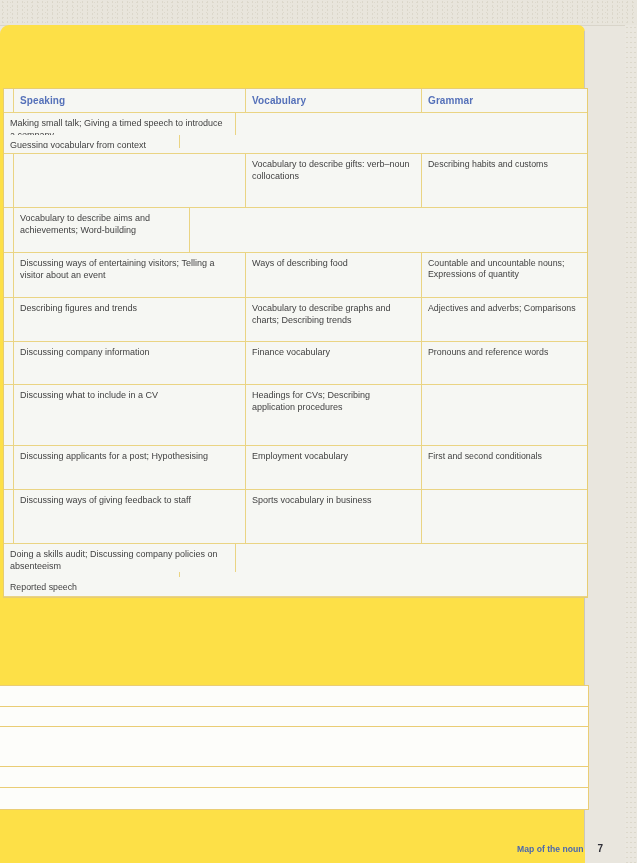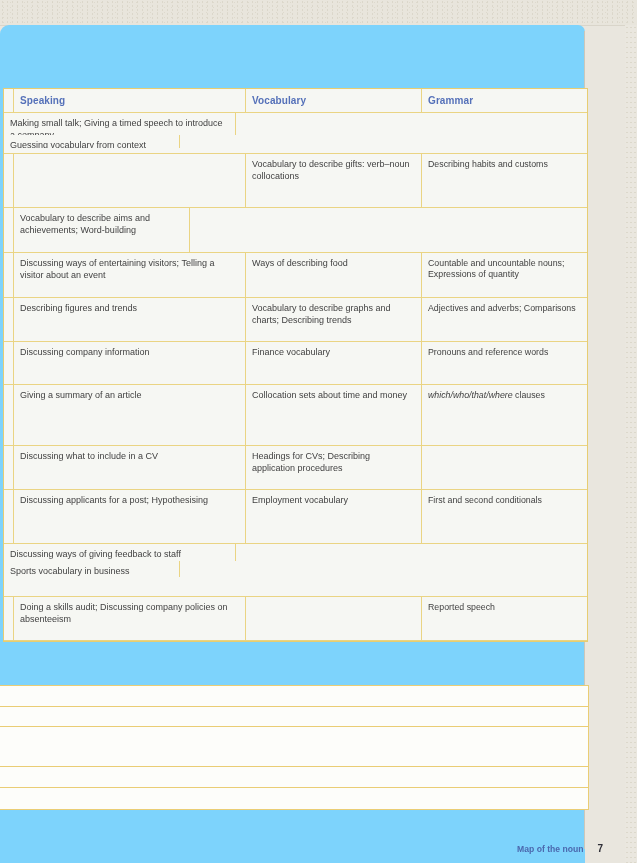--- a/index.html
+++ b/index.html
@@ -19,21 +19,21 @@
   }
   .band-right{
     position:absolute;left:625px;top:25px;width:12px;height:838px;
     background-color:#eae7df;
     background-image:radial-gradient(#dcd8cb 0.5px, transparent 0.6px);
     background-size:4px 5px;
   }
   
   .page{
     position:absolute;left:0;top:25px;width:585px;height:838px;
-    background:#7dd3fc;
+    background:#fde047;
     border-radius:9px 7px 0 0;
   }
   .page-edge{
     position:absolute;right:0;top:6px;height:818px;width:1px;
     background:#cbc7ba;
   }
   
   .map-table{
     position:absolute;left:3px;top:63px;width:585px;
     border:1px solid #e7cd72;
@@ -129,26 +129,20 @@
           <div class="cell c-grammar"><span class="gm-em"></span><span>Adjectives and adverbs; Comparisons</span></div>
         </div>
         <div class="trow">
           <div class="cell sliver"></div>
           <div class="cell c-speaking">Discussing company information</div>
           <div class="cell c-vocab">Finance vocabulary</div>
           <div class="cell c-grammar"><span class="gm-em"></span><span>Pronouns and reference words</span></div>
         </div>
         <div class="trow">
           <div class="cell sliver"></div>
-          <div class="cell c-speaking">Giving a summary of an article</div>
-          <div class="cell c-vocab">Collocation sets about time and money</div>
-          <div class="cell c-grammar"><span class="gm-em">which/who/that/where</span><span> clauses</span></div>
-        </div>
-        <div class="trow">
-          <div class="cell sliver"></div>
           <div class="cell c-speaking">Discussing what to include in a CV</div>
           <div class="cell c-vocab">Headings for CVs; Describing application procedures</div>
           <div class="cell c-grammar"><span class="gm-em"></span><span></span></div>
         </div>
         <div class="trow">
           <div class="cell sliver"></div>
           <div class="cell c-speaking">Discussing applicants for a post; Hypothesising</div>
           <div class="cell c-vocab">Employment vocabulary</div>
           <div class="cell c-grammar"><span class="gm-em"></span><span>First and second conditionals</span></div>
         </div>

